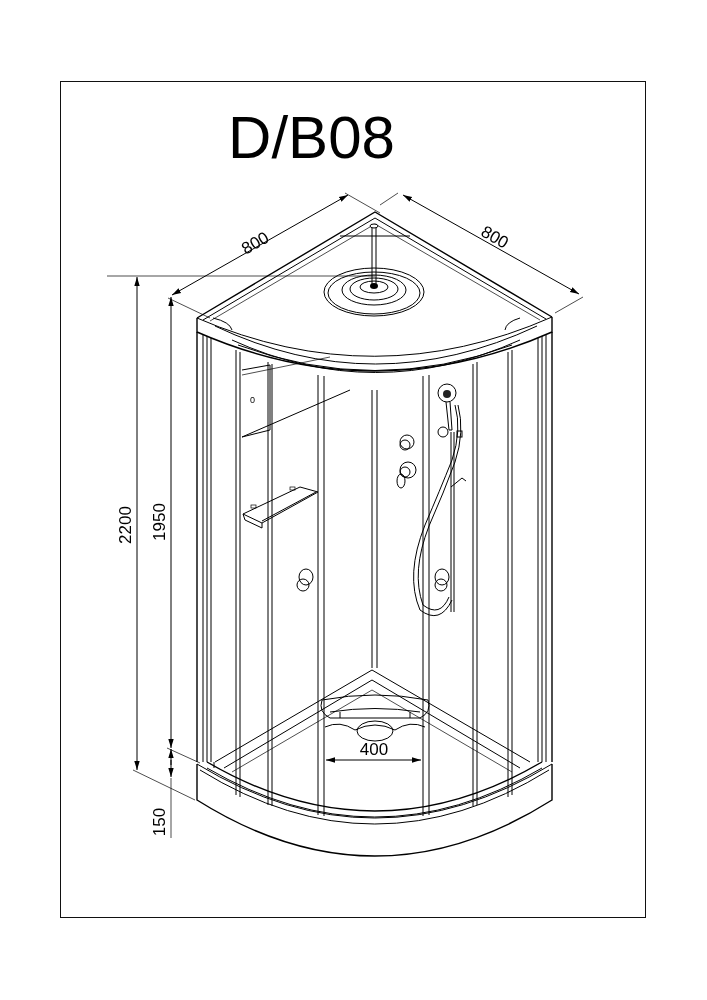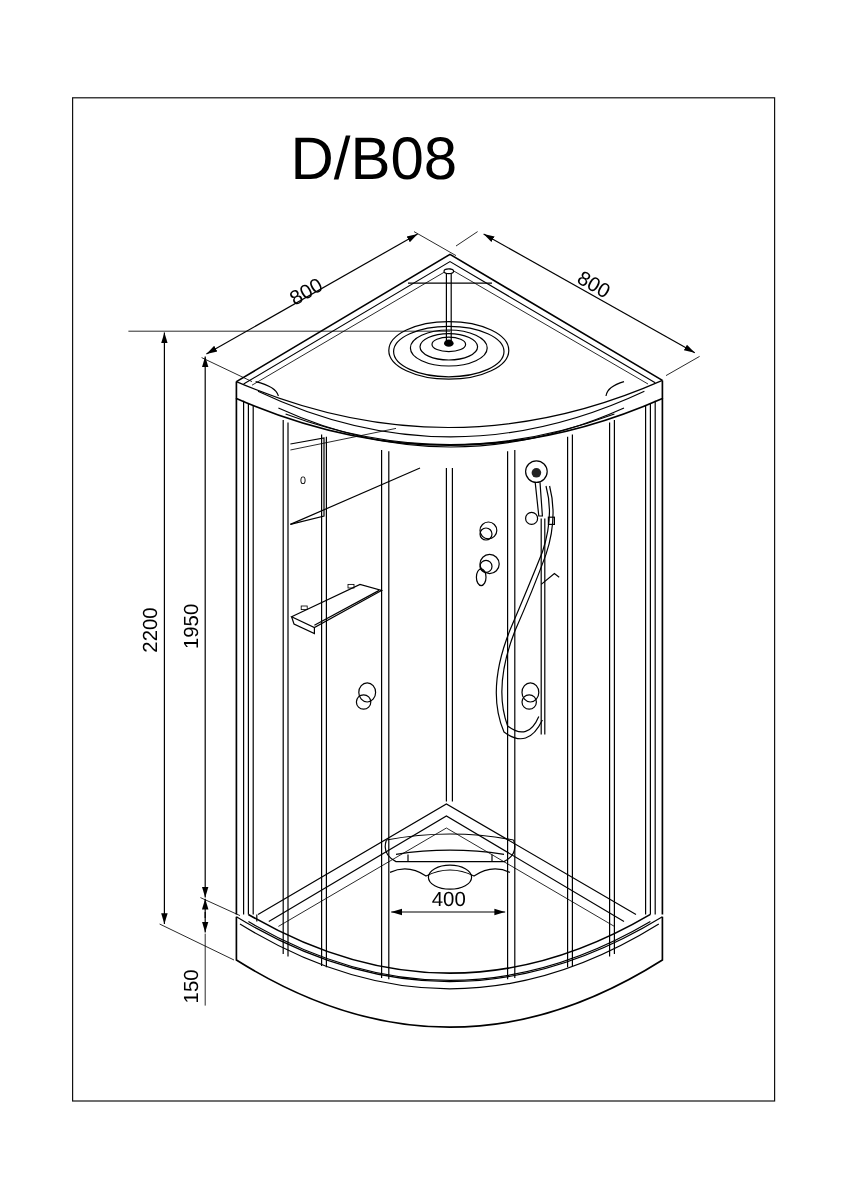--- a/index.html
+++ b/index.html
@@ -1,18 +1,18 @@
 <!DOCTYPE html>
 <html><head>
 <meta charset="utf-8">
 <style>
   html, body { margin: 0; padding: 0; background: #ffffff; }
   body { width: 707px; height: 1000px; position: relative; overflow: hidden; font-family: "Liberation Sans", sans-serif; }
   #frame { position: absolute; left: 60px; top: 81px; width: 586px; height: 837px; border: 1.5px solid #111; box-sizing: border-box; }
-  #title { position: absolute; left: 0; top: 103px; width: 623px; text-align: center; font-size: 50px; color: #000; letter-spacing: 0px; font-family: "Liberation Sans", sans-serif; }
+  #title { position: absolute; left: 0; top: 103px; width: 623px; text-align: center; font-size: 60px; color: #000; letter-spacing: 0px; font-family: "Liberation Sans", sans-serif; }
   svg { position: absolute; left: 0; top: 0; }
   .dim { font-family: "Liberation Sans", sans-serif; font-size: 17px; fill: #000; }
   .ln { stroke: #000; fill: none; stroke-width: 1; }
   .lnb { stroke: #000; fill: none; stroke-width: 1.4; }
   .lnt { stroke: #000; fill: none; stroke-width: 0.7; }
 </style>
 </head>
 <body>
 
 <div id="frame"></div>

